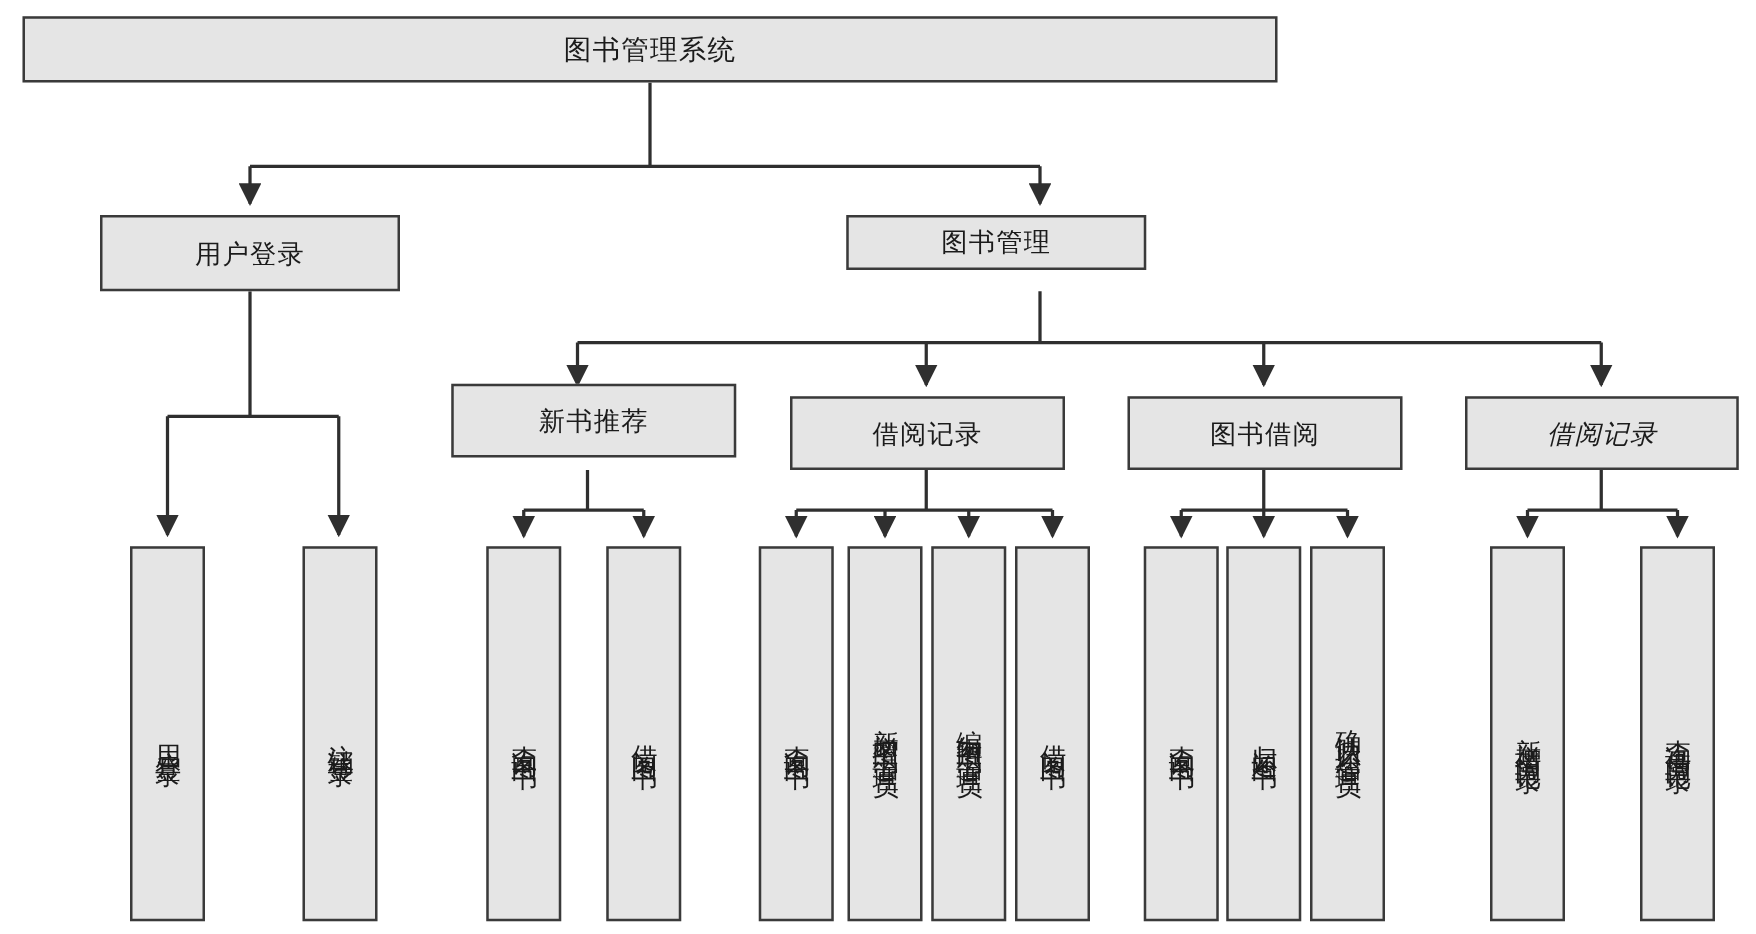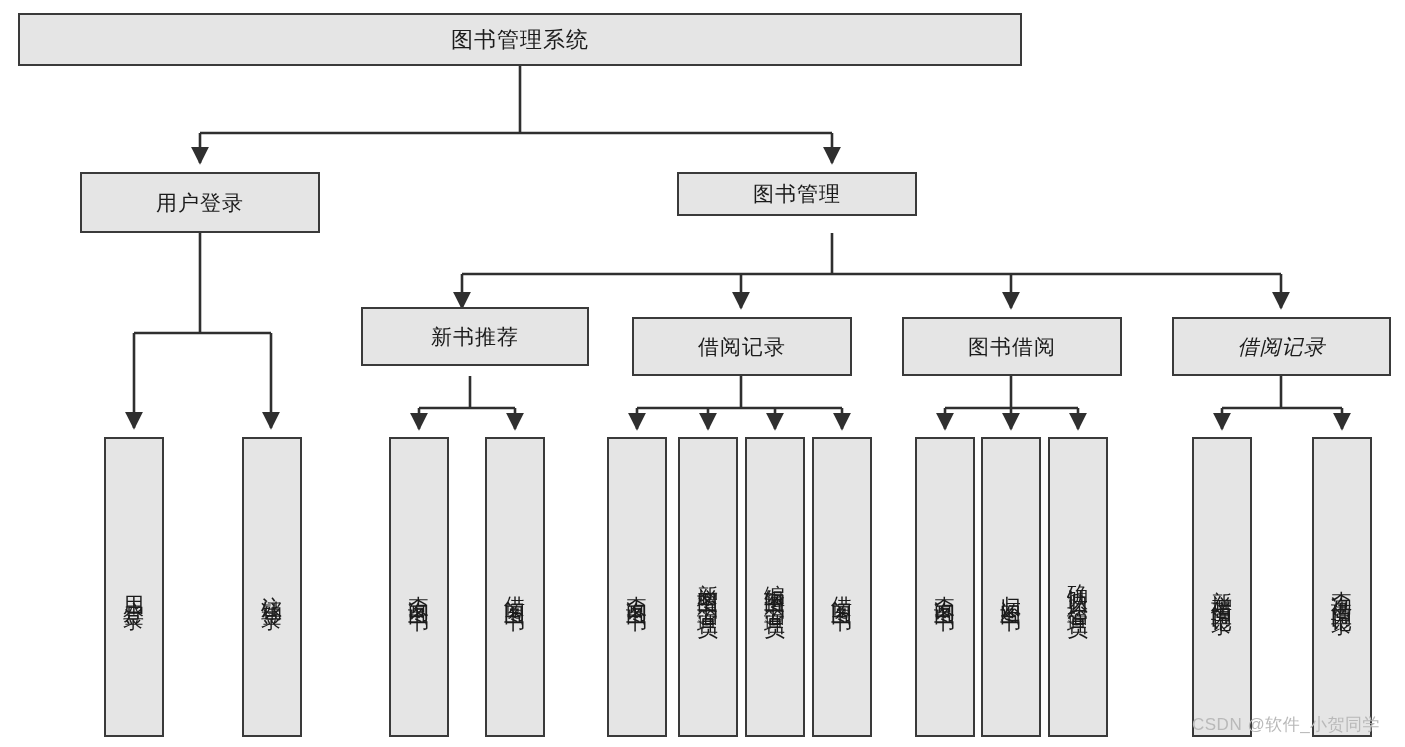--- a/index.html
+++ b/index.html
@@ -123,15 +123,14 @@
   <div class="node v" style="left:745px;top:437px;width:60px;height:300px;">编辑图书（管理员）</div>
   <div class="node v" style="left:812px;top:437px;width:60px;height:300px;">借阅图书</div>
 
   <div class="node v" style="left:915px;top:437px;width:60px;height:300px;">查询图书</div>
   <div class="node v" style="left:981px;top:437px;width:60px;height:300px;">归还图书</div>
   <div class="node v" style="left:1048px;top:437px;width:60px;height:300px;">确认归还（管理员）</div>
 
   <div class="node v" style="left:1192px;top:437px;width:60px;height:300px;">新增借阅记录</div>
   <div class="node v" style="left:1312px;top:437px;width:60px;height:300px;">查询借阅记录</div>
 
-  <div class="watermark">CSDN @软件_小贺同学</div>
 
 </div>
 
 </body></html>

